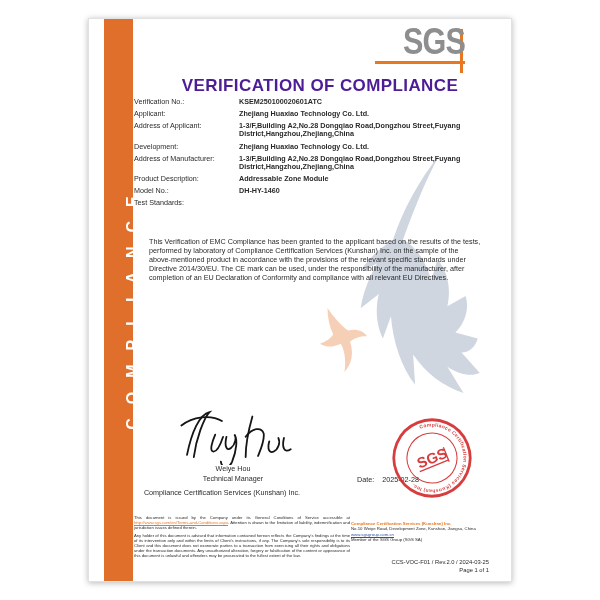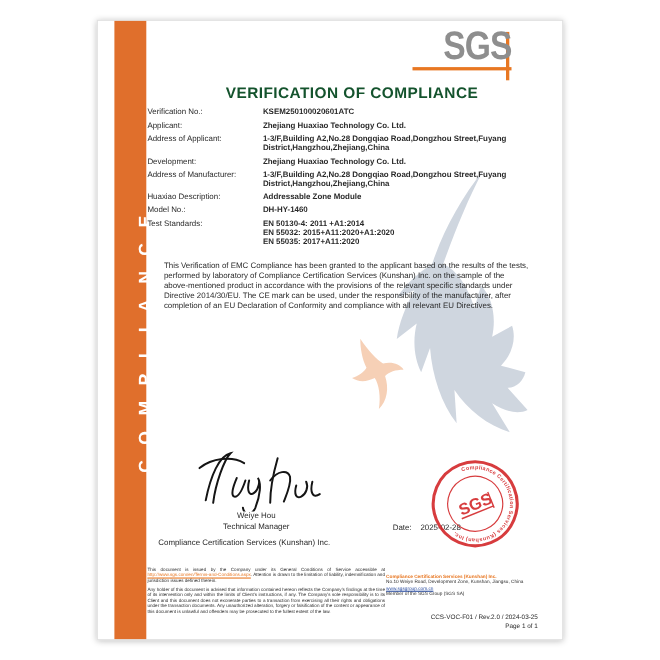--- a/index.html
+++ b/index.html
@@ -23,21 +23,21 @@
   .logo-text {
     position:absolute; right:14px; top:-3px; font-size:36px; font-weight:bold;
     color:#8e8e8e; letter-spacing:-1px; transform:scaleX(0.85); transform-origin:100% 50%;
     line-height:40px;
   }
   .logo-hline { position:absolute; left:6px; top:36px; width:90px; height:2.5px; background:#e87722; }
   .logo-vline { position:absolute; left:91px; top:4px; width:2.5px; height:44px; background:#e87722; }
   
   .title {
     position:absolute; left:45px; top:57px; width:372px; text-align:center;
-    font-size:14px; font-weight:bold; color:#14532d; letter-spacing:0.4px;
+    font-size:17px; font-weight:bold; color:#4c1d95; letter-spacing:0.4px;
   }
   
   .fields { position:absolute; left:45px; top:79px; width:375px; }
   .frow { display:flex; margin-bottom:3.8px; }
   .flabel { width:105px; flex:none; font-size:7.2px; line-height:8.3px; color:#2a2a2a; }
   .fvalue { flex:1; font-size:7.2px; line-height:8.3px; color:#2a2a2a; white-space:pre-line;font-weight:bold; }
   
   .statement {
     position:absolute; left:60px; top:218px; width:378px;
     font-size:7.2px; line-height:9.1px; color:#2a2a2a; white-space:pre-line;
@@ -113,32 +113,29 @@
     <div class="frow">
       <div class="flabel">Development:</div>
       <div class="fvalue">Zhejiang Huaxiao Technology Co. Ltd.</div>
     </div>
     <div class="frow">
       <div class="flabel">Address of Manufacturer:</div>
       <div class="fvalue">1-3/F,Building A2,No.28 Dongqiao Road,Dongzhou Street,Fuyang
 District,Hangzhou,Zhejiang,China</div>
     </div>
     <div class="frow">
-      <div class="flabel">Huaxiao Description:</div>
+      <div class="flabel">Product Description:</div>
       <div class="fvalue">Addressable Zone Module</div>
     </div>
     <div class="frow">
       <div class="flabel">Model No.:</div>
       <div class="fvalue">DH-HY-1460</div>
     </div>
     <div class="frow">
       <div class="flabel">Test Standards:</div>
-      <div class="fvalue">EN 50130-4: 2011 +A1:2014
-EN 55032: 2015+A11:2020+A1:2020
-EN 55035: 2017+A11:2020</div>
     </div>
   </div>
 
   <div class="statement">This Verification of EMC Compliance has been granted to the applicant based on the results of the tests,
 performed by laboratory of Compliance Certification Services (Kunshan) Inc. on the sample of the
 above-mentioned product in accordance with the provisions of the relevant specific standards under
 Directive 2014/30/EU. The CE mark can be used, under the responsibility of the manufacturer, after
 completion of an EU Declaration of Conformity and compliance with all relevant EU Directives.</div>
 
   <svg class="sig-svg" viewBox="0 0 110 55">

